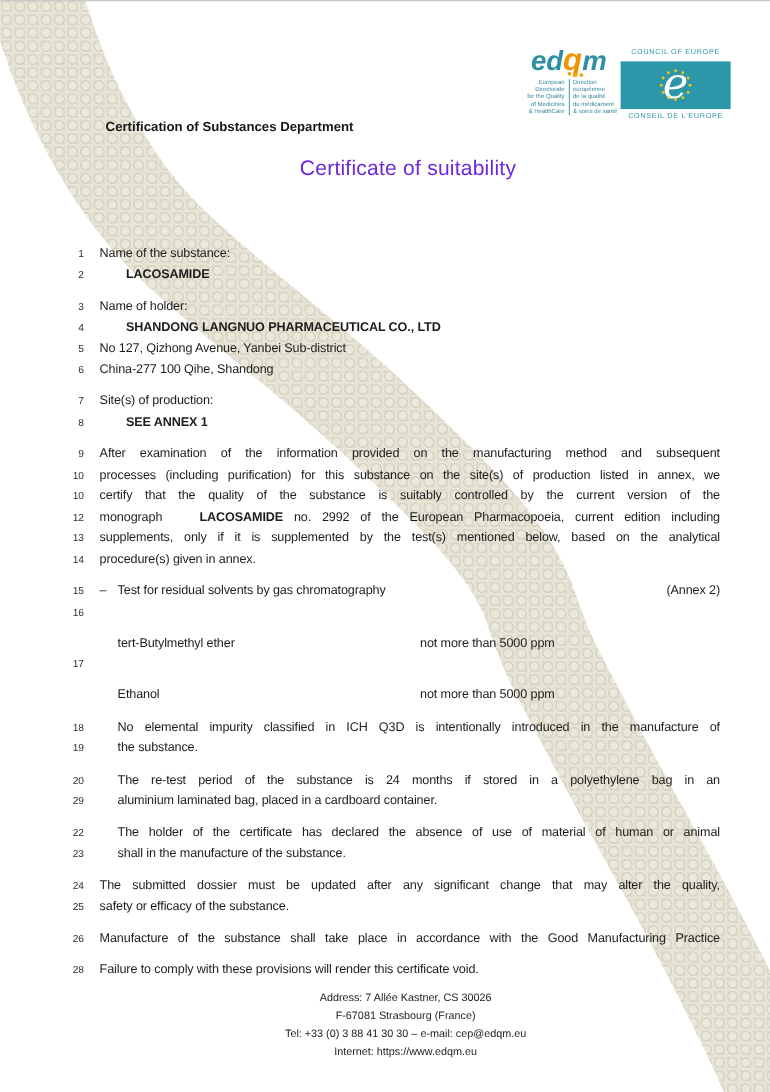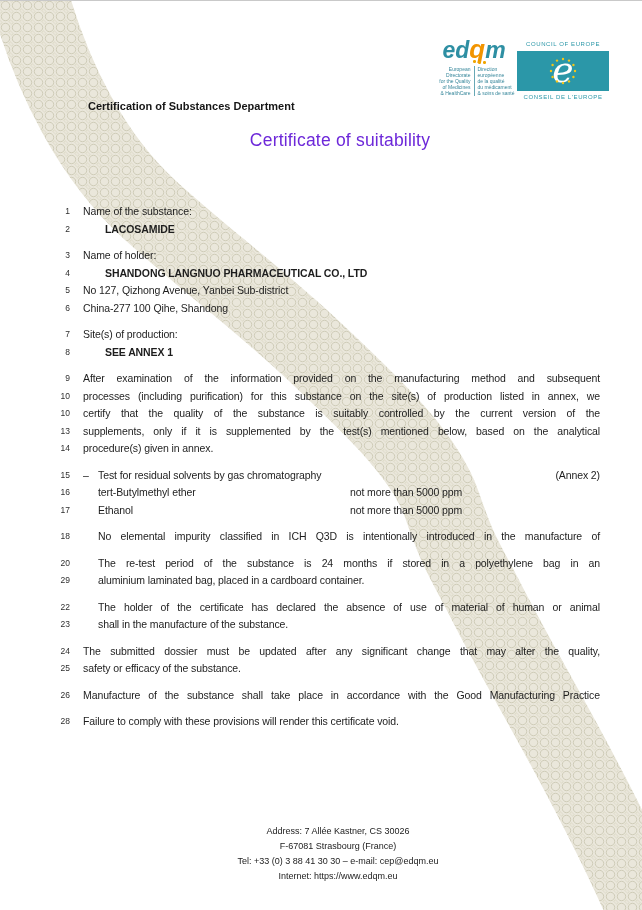--- a/index.html
+++ b/index.html
@@ -35,21 +35,21 @@
   .line{display:flex;}
   .line.gap{margin-top:9px;}
   .num{flex:none;width:40px;text-align:right;font-size:8.5px;line-height:17.5px;color:#2e2e2e;}
   .content{flex:1;margin-left:13px;font-size:10.5px;line-height:17.5px;letter-spacing:-0.1px;color:#1d1d1d;}
   .content.indent{padding-left:15px;}
   .content.justify{text-align:justify;text-align-last:justify;}
   .b{font-weight:bold;margin-left:22px;}
   .i{}
   .dash{display:inline-block;width:15px;}
   .right{float:right;}
-  .col-left{display:inline-block;width:252px;}
+  .col-left{display:inline-block;width:252px;margin-top:26px;}
 
   
   .footer{position:absolute;left:30px;top:824px;width:616px;text-align:center;
           font-size:9px;line-height:15px;color:#222222;}
 </style>
 </head>
 <body>
 
 <div class="page">
 
@@ -157,20 +157,24 @@
         </div>
         <div class="line">
           <span class="num">10</span>
           <div class="content justify"><span>processes (including purification) for this substance on the site(s) of production listed in annex, we</span></div>
         </div>
         <div class="line">
           <span class="num">10</span>
           <div class="content justify"><span>certify that the quality of the substance is suitably controlled by the current version of the</span></div>
         </div>
         <div class="line">
+          <span class="num">12</span>
+          <div class="content justify"><span>monograph </span><span class="b">LACOSAMIDE</span><span> no. 2992 of the European Pharmacopoeia, current edition including</span></div>
+        </div>
+        <div class="line">
           <span class="num">13</span>
           <div class="content justify"><span>supplements, only if it is supplemented by the test(s) mentioned below, based on the analytical</span></div>
         </div>
         <div class="line">
           <span class="num">14</span>
           <div class="content"><span>procedure(s) given in annex.</span></div>
         </div>
         <div class="line gap">
           <span class="num">15</span>
           <div class="content"><span class="dash">–</span><span class="right">(Annex 2)</span><span>Test for residual solvents by gas chromatography</span></div>
@@ -179,20 +183,24 @@
           <span class="num">16</span>
           <div class="content indent"><span class="col-left"><span class="i">tert</span><span>-Butylmethyl ether</span></span><span>not more than 5000 ppm</span></div>
         </div>
         <div class="line">
           <span class="num">17</span>
           <div class="content indent"><span class="col-left"><span>Ethanol</span></span><span>not more than 5000 ppm</span></div>
         </div>
         <div class="line gap">
           <span class="num">18</span>
           <div class="content justify indent"><span>No elemental impurity classified in ICH Q3D is intentionally introduced in the manufacture of</span></div>
+        </div>
+        <div class="line">
+          <span class="num">19</span>
+          <div class="content indent"><span>the substance.</span></div>
         </div>
         <div class="line gap">
           <span class="num">20</span>
           <div class="content justify indent"><span>The re-test period of the substance is 24 months if stored in a polyethylene bag in an</span></div>
         </div>
         <div class="line">
           <span class="num">29</span>
           <div class="content indent"><span>aluminium laminated bag, placed in a cardboard container.</span></div>
         </div>
         <div class="line gap">

